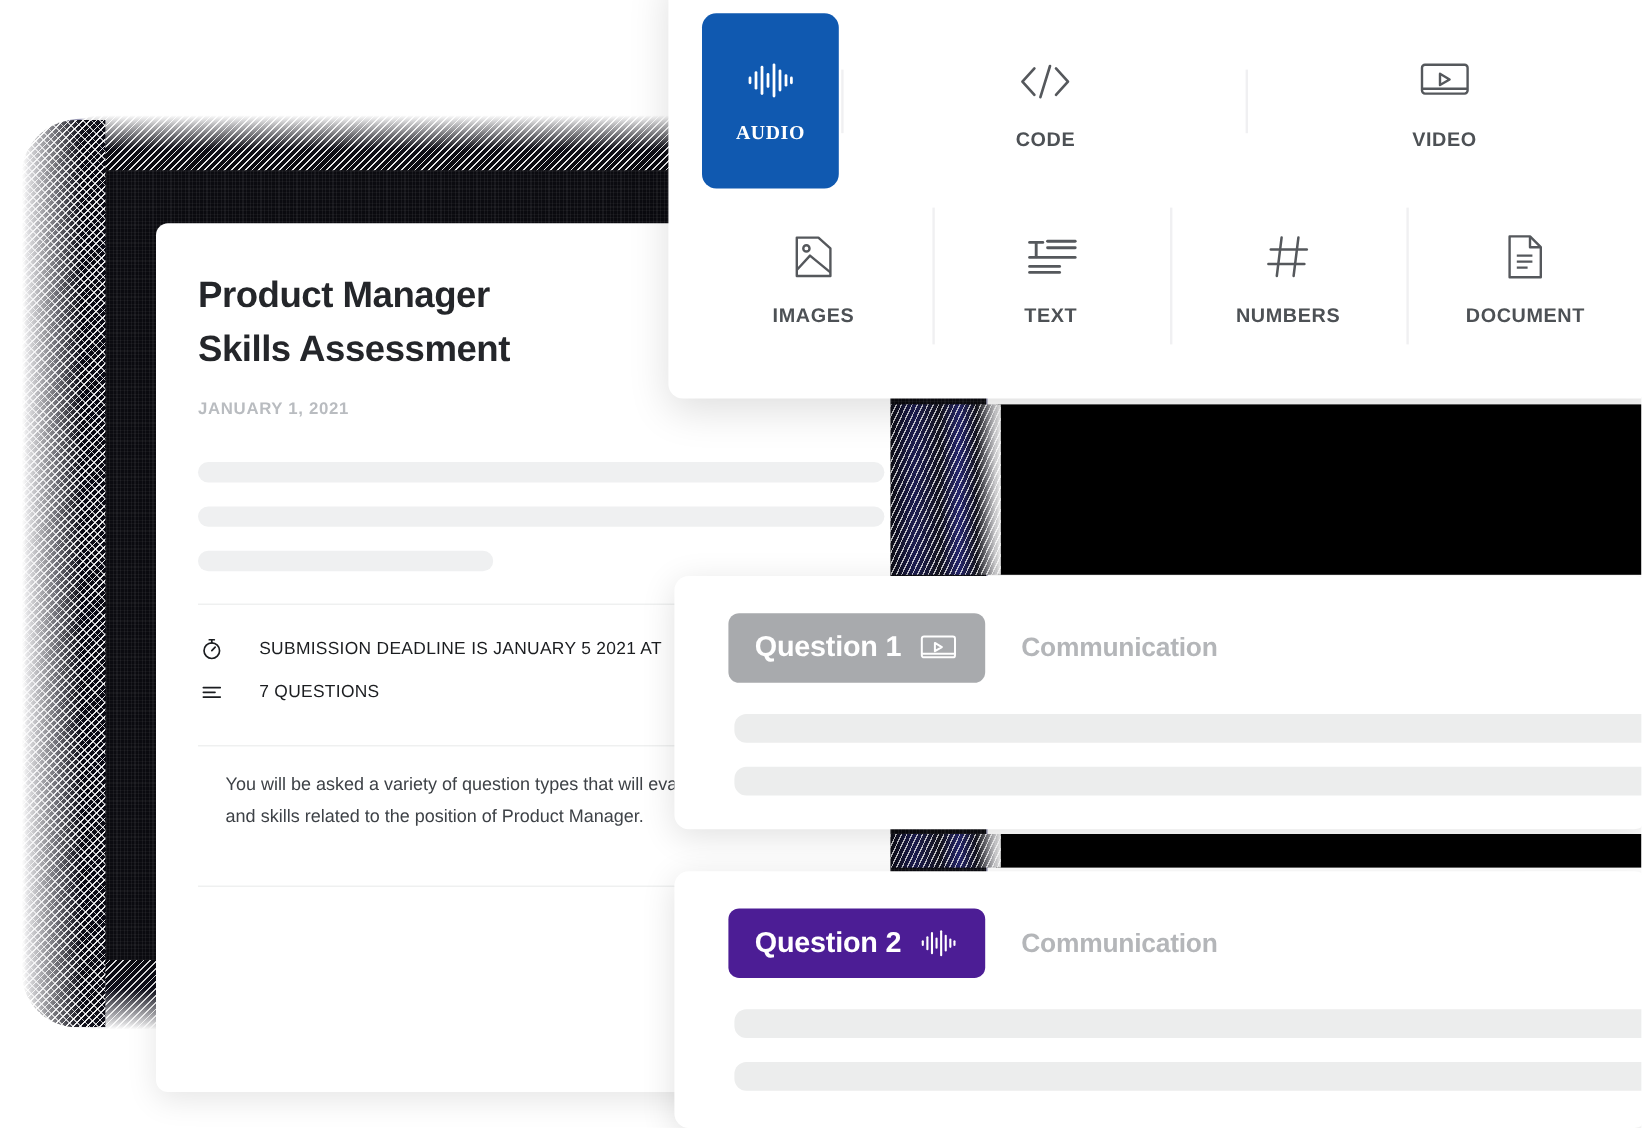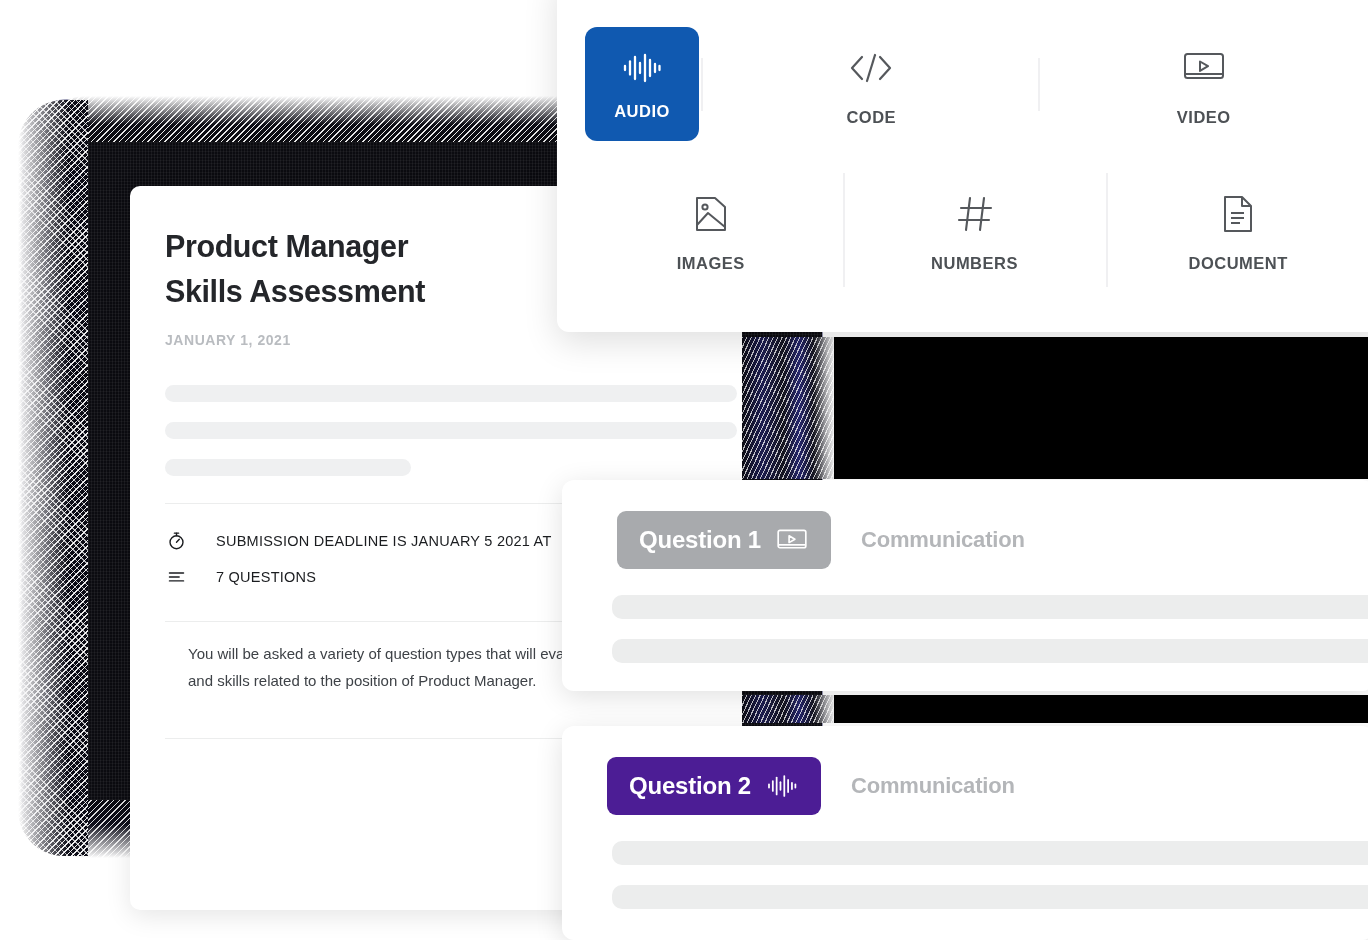--- a/index.html
+++ b/index.html
@@ -150,21 +150,21 @@
   .media-tile .label {
     font-size: 16.5px; font-weight: 700; letter-spacing: .5px;
     color: #4d5155;
   }
   .media-tile.selected {
     background: #1059b0;
     border-radius: 12px;
     margin: 16px 6px;
     padding: 0 4px;
     flex: 0 0 auto; width: 114px;
-    align-self: center; height: 114px;
+    align-self: center; height: 146px; font-family: Liberation Serif, serif;
   }
   .media-tile.selected .glyph { color: #fff; width: 46px; height: 40px; }
   .media-tile.selected .label { color: #fff; }
   .media-tile.selected + .media-tile::before { left: -4px; }
   .media-row-1 { align-items: center; }
 
   
   #assessment-card {
     left: 99px; top: 186px; width: 612px; height: 724px;
     border-radius: 10px;
@@ -342,20 +342,34 @@
         <span class="glyph">
           <svg width="36" height="40" viewBox="0 0 36 40" fill="none" stroke="currentColor" stroke-width="2" stroke-linejoin="round">
             <path d="M4 4 h18 l10 9 v23 a0 0 0 0 1 0 0 H4 Z"></path>
             <circle cx="12" cy="13" r="2.6"></circle>
             <path d="M4 31 L15 19 L32 33"></path>
           </svg>
         </span>
         <span class="label">IMAGES</span>
       </div>
 
+      <div class="media-tile">
+        <span class="glyph">
+          <svg width="46" height="34" viewBox="0 0 46 34" fill="none" stroke="currentColor" stroke-width="2.4" stroke-linecap="round">
+            <path d="M5 5 h11"></path>
+              <path d="M10.5 5 v12"></path>
+            <path d="M20 4 h23"></path>
+              <path d="M20 9.5 h23"></path>
+            <path d="M5 17.5 h38"></path>
+            <path d="M5 25 h25"></path>
+              <path d="M5 30 h25"></path>
+          </svg>
+        </span>
+        <span class="label">TEXT</span>
+      </div>
 
       <div class="media-tile">
         <span class="glyph">
           <svg width="40" height="40" viewBox="0 0 40 40" fill="none" stroke="currentColor" stroke-width="2.1" stroke-linecap="round">
             <path d="M15 4 L11 36"></path>
               <path d="M29 4 L25 36"></path>
             <path d="M6 14 h30"></path>
               <path d="M4 26 h30"></path>
           </svg>
         </span>
@@ -372,21 +386,21 @@
               <path d="M10 29 h9"></path>
           </svg>
         </span>
         <span class="label">DOCUMENT</span>
       </div>
     </div>
   </div>
 
   <div id="question-card-1" class="card q-card">
     <div class="q-header">
-      <div class="q-badge" id="q1-badge" style="background: rgb(168, 170, 173); margin-left: 10px;">
+      <div class="q-badge" id="q1-badge" style="background: rgb(168, 170, 173);">
         <span>Question 1</span>
         <span class="glyph">
           <svg width="32" height="25" viewBox="0 0 44 34" fill="none" stroke="currentColor" stroke-width="2.3" stroke-linejoin="round">
             <rect x="3" y="3" width="38" height="24" rx="2.5"></rect>
             <path d="M3 23 h38"></path>
             <path d="M18 10.5 L26 15.2 L18 19.9 Z"></path>
           </svg>
         </span>
       </div>
       <span class="q-topic">Communication</span>

